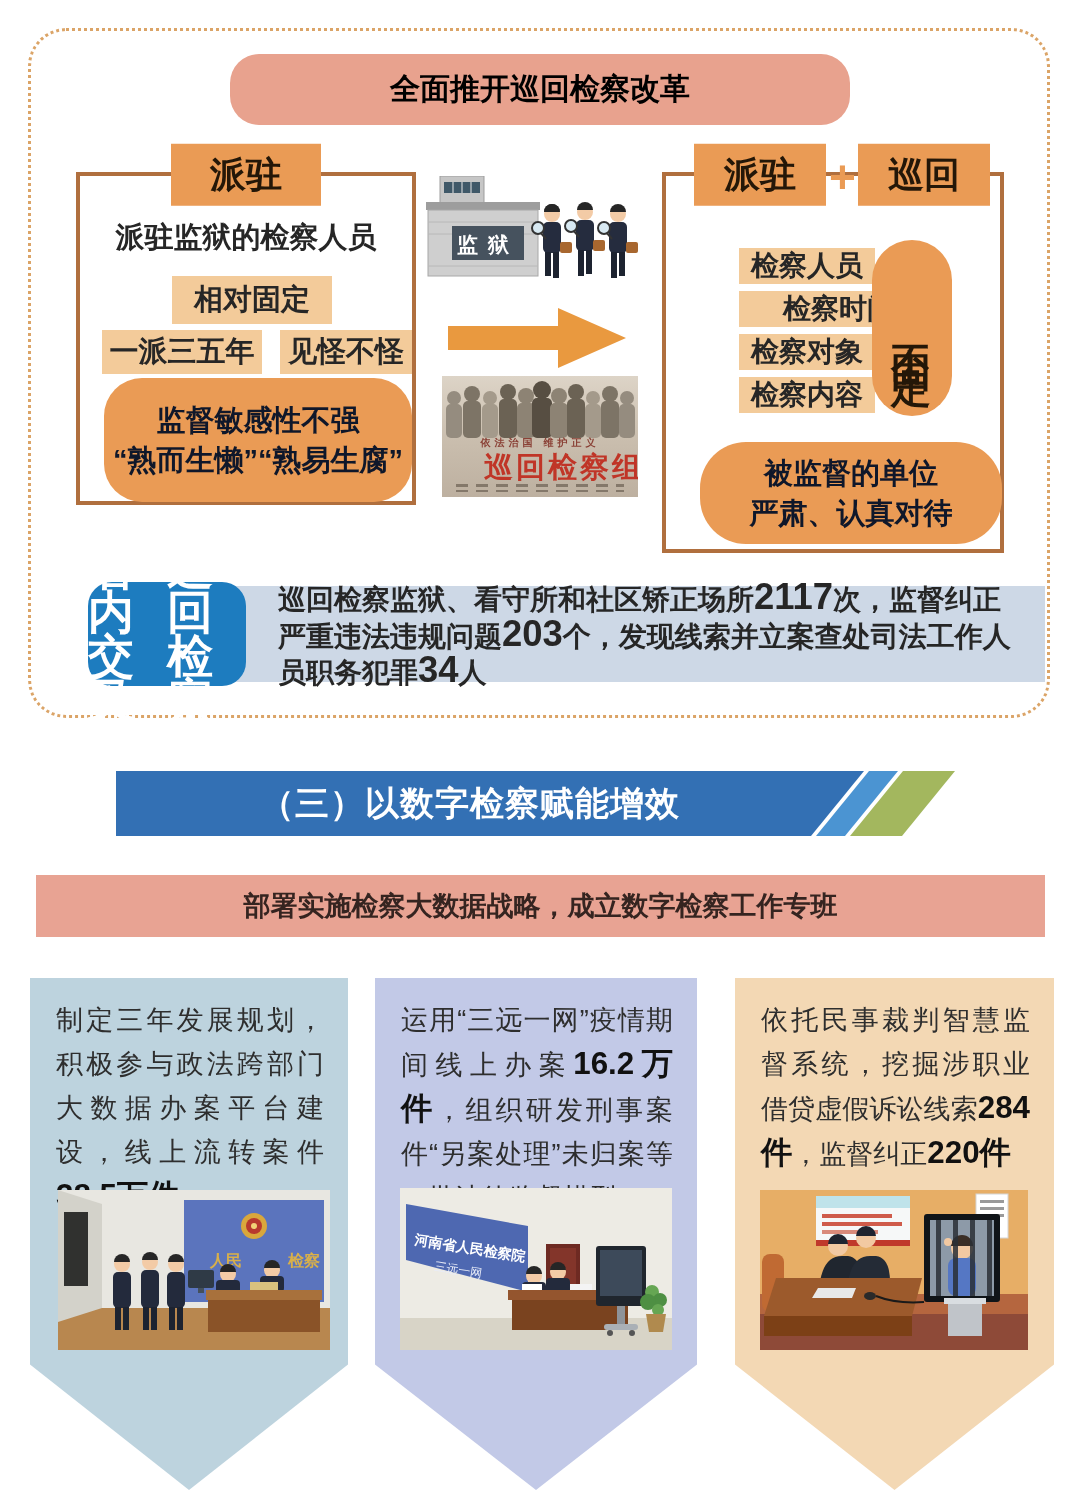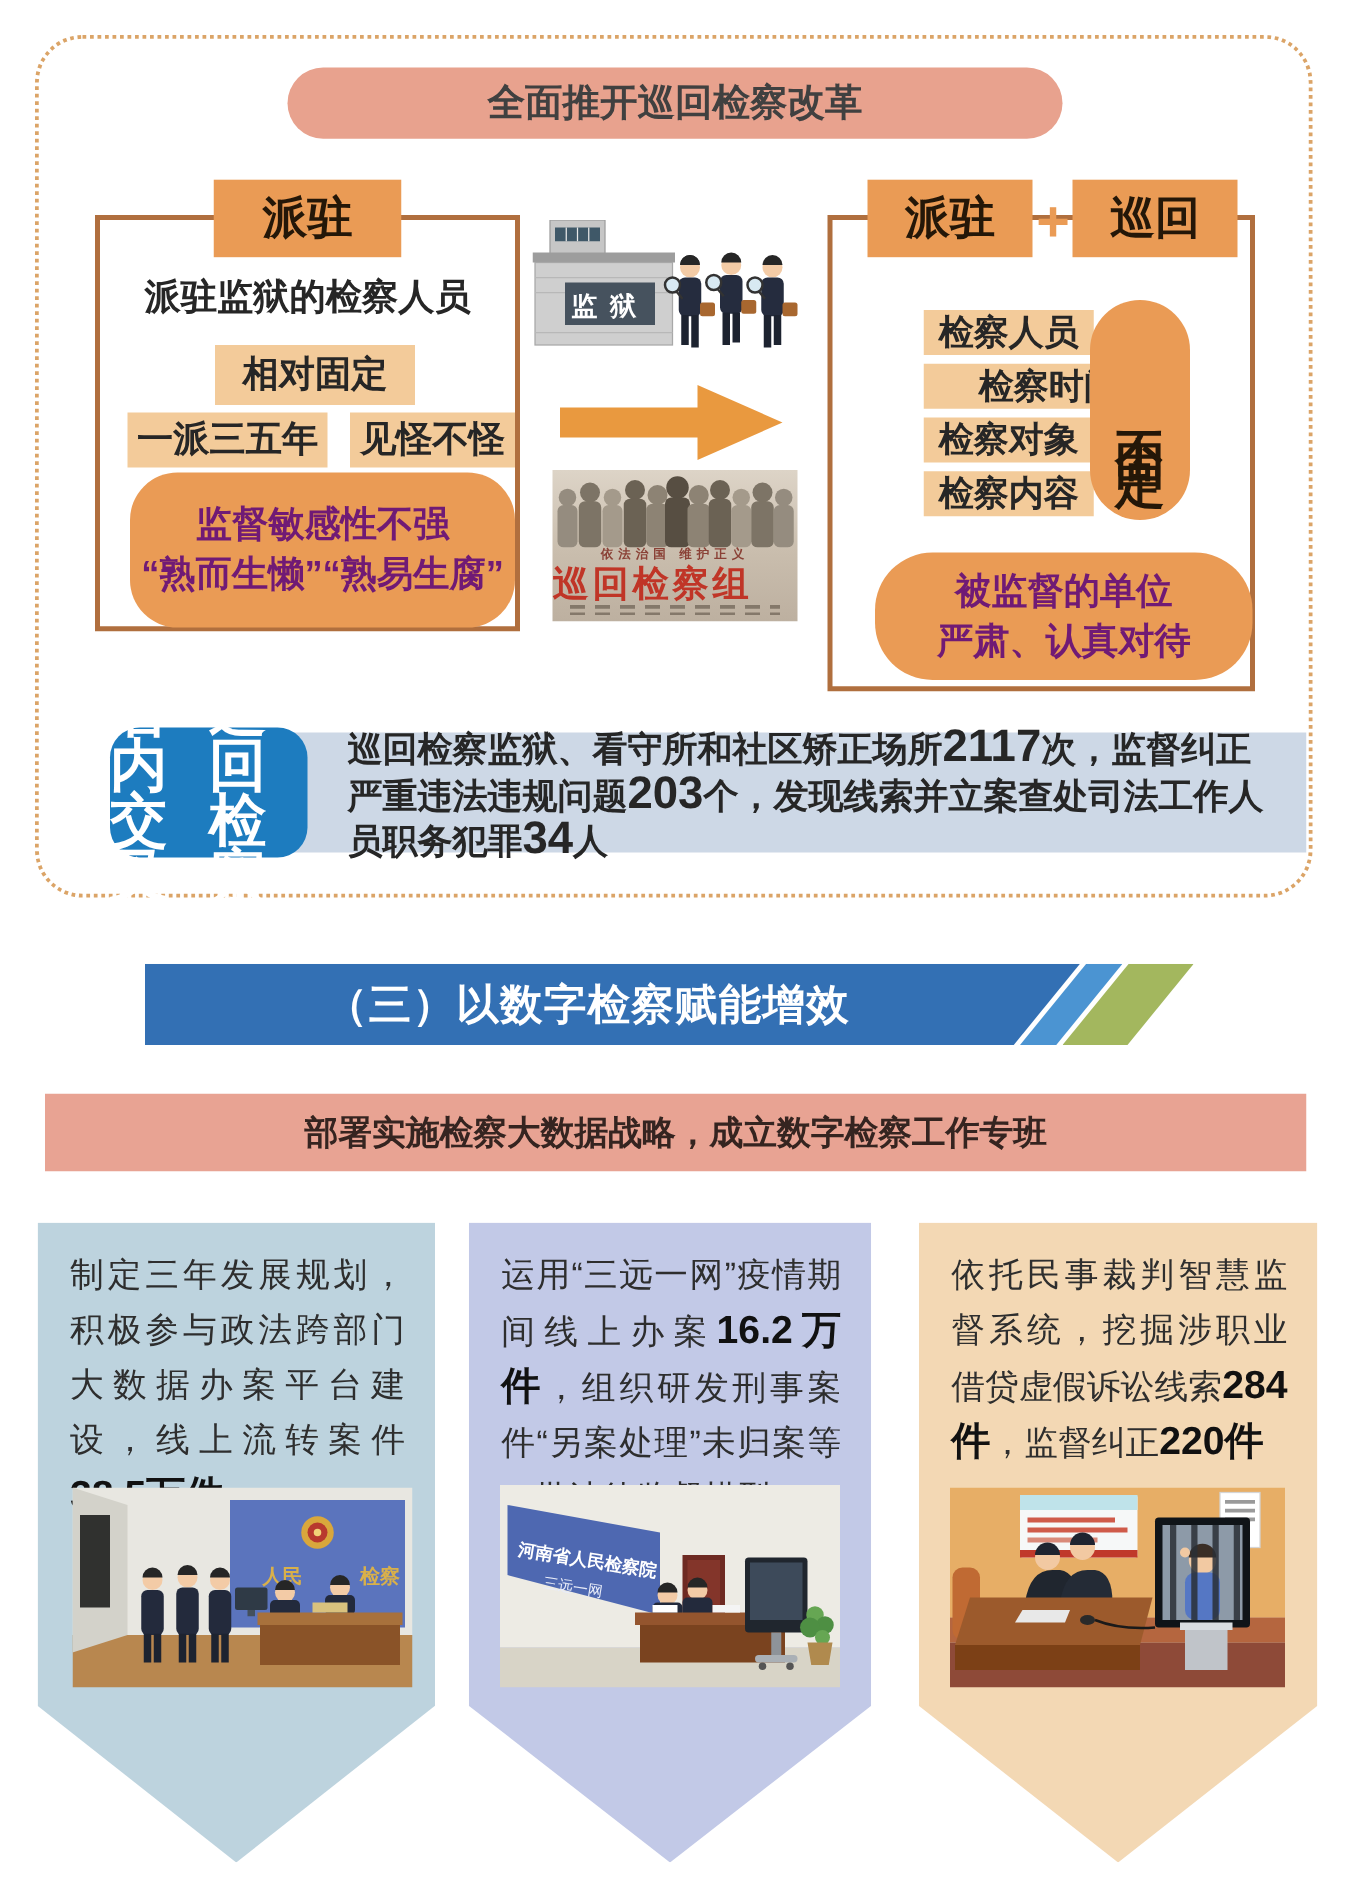--- a/index.html
+++ b/index.html
@@ -5,44 +5,44 @@
   html,body{margin:0;padding:0;background:#ffffff;}
   .page{
     position:relative;width:1080px;height:1507px;overflow:hidden;background:#fff;
     font-family:"Liberation Sans","DejaVu Sans",sans-serif;color:#2b2118;
   }
   .abs{position:absolute;box-sizing:border-box;}
 
   
   .dashed-frame{left:28px;top:28px;width:1022px;height:690px;
     border:3px dotted var(--frame-dash,#dba467);border-radius:38px;}
-  .title-pill{left:230px;top:54px;width:620px;height:57px;border-radius:29px;
+  .title-pill{left:230px;top:54px;width:620px;height:71px;border-radius:29px;
     background:var(--salmon-pill,#e8a28e);display:flex;align-items:center;justify-content:center;
-    font-size:30px;font-weight:bold;color:#404040;}
+    font-size:30px;font-weight:bold;color:#000000;}
 
   .panel{border:4px solid var(--panel-border,#b06f3e);background:#fff;}
   .left-panel{left:76px;top:172px;width:340px;height:333px;}
   .right-panel{left:662px;top:172px;width:342px;height:381px;}
 
   .hdr-pill{position:absolute;top:0;transform:translateY(-52%);height:62px;
     background:var(--orange,#ea9b55);display:flex;align-items:center;justify-content:center;
     font-size:36px;font-weight:bold;color:#241708;}
   .hdr-center{left:50%;transform:translate(-50%,-52%);width:150px;}
 
   .lp-subtitle{position:absolute;left:0;top:42px;width:100%;text-align:center;
     font-size:29px;font-weight:bold;color:#262626;}
   .peach-pill{position:absolute;background:var(--peach,#f3cb9a);
     display:flex;align-items:center;justify-content:center;
     font-size:29px;font-weight:bold;color:#262626;}
   .lp-tag{left:92px;top:100px;width:160px;height:48px;}
   .lp-pill-a{left:22px;top:154px;width:160px;height:44px;}
   .lp-pill-b{left:200px;top:154px;width:132px;height:44px;text-align:center;}
   .note-box{position:absolute;background:var(--orange,#ea9b55);border-radius:38px;
     display:flex;flex-direction:column;align-items:center;justify-content:center;
-    font-size:29px;font-weight:bold;color:#701a75;line-height:40px;text-align:center;}
+    font-size:29px;font-weight:bold;color:#0f172a;line-height:40px;text-align:center;}
   .lp-note{left:24px;top:202px;width:308px;height:124px;}
 
   .rp-pill-l{left:28px;width:132px;}
   .rp-plus{position:absolute;left:163px;top:-26px;font-size:46px;font-weight:bold;
     color:var(--orange,#ea9b55);}
   .rp-pill-r{left:192px;width:132px;}
   .rp-row{left:73px;width:136px;height:36px;font-size:28px;}
   .rp-vpill{position:absolute;left:206px;top:64px;width:80px;height:176px;border-radius:40px;
     background:var(--orange,#ea9b55);display:flex;align-items:center;justify-content:center;}
   .rp-vpill span{writing-mode:vertical-rl;font-size:40px;font-weight:bold;color:#241708;
@@ -50,23 +50,23 @@
   .rp-note{left:34px;top:266px;width:302px;height:102px;border-radius:46px;}
 
   .arrow-art{left:448px;top:306px;width:180px;height:64px;}
   .prison-art{left:426px;top:176px;width:216px;height:112px;}
 
   .poster{left:442px;top:376px;width:196px;height:121px;overflow:hidden;
     background:linear-gradient(#ddd4c7,#c9bdad 55%,#bdb0a0);}
   .poster-faces{position:absolute;left:0;top:0;width:196px;height:62px;}
   .poster-tagline{position:absolute;left:0;top:60px;width:100%;text-align:center;
     font-size:10px;letter-spacing:4px;color:#8a4136;font-weight:bold;}
-  .poster-title{position:absolute;left:0;top:72px;width:100%;text-align:left;
+  .poster-title{position:absolute;left:0;top:72px;width:100%;text-align:center;
     font-family:"DejaVu Serif","Liberation Serif",serif;font-weight:bold;font-size:29px;
-    color:var(--poster-red,#c03527);letter-spacing:3px;}
+    color:var(--poster-red,#c03527);letter-spacing:3px;padding-left:24px;}
   .poster-credits{position:absolute;left:14px;top:108px;width:168px;height:3px;
     background:repeating-linear-gradient(90deg,#84786a 0 12px,transparent 12px 20px);}
   .poster-credits2{top:114px;height:2px;}
 
   
   .footer-box{left:172px;top:586px;width:873px;height:96px;background:var(--footer-bg,#cdd8e6);
     display:flex;align-items:center;padding:4px 24px 4px 106px;}
   .footer-box p{margin:0;font-size:28px;font-weight:bold;color:#262626;line-height:31px;}
   .footer-box .seg-b{font-size:1.3em;line-height:1;}
   .footer-label{left:88px;top:582px;width:158px;height:104px;border-radius:24px;

